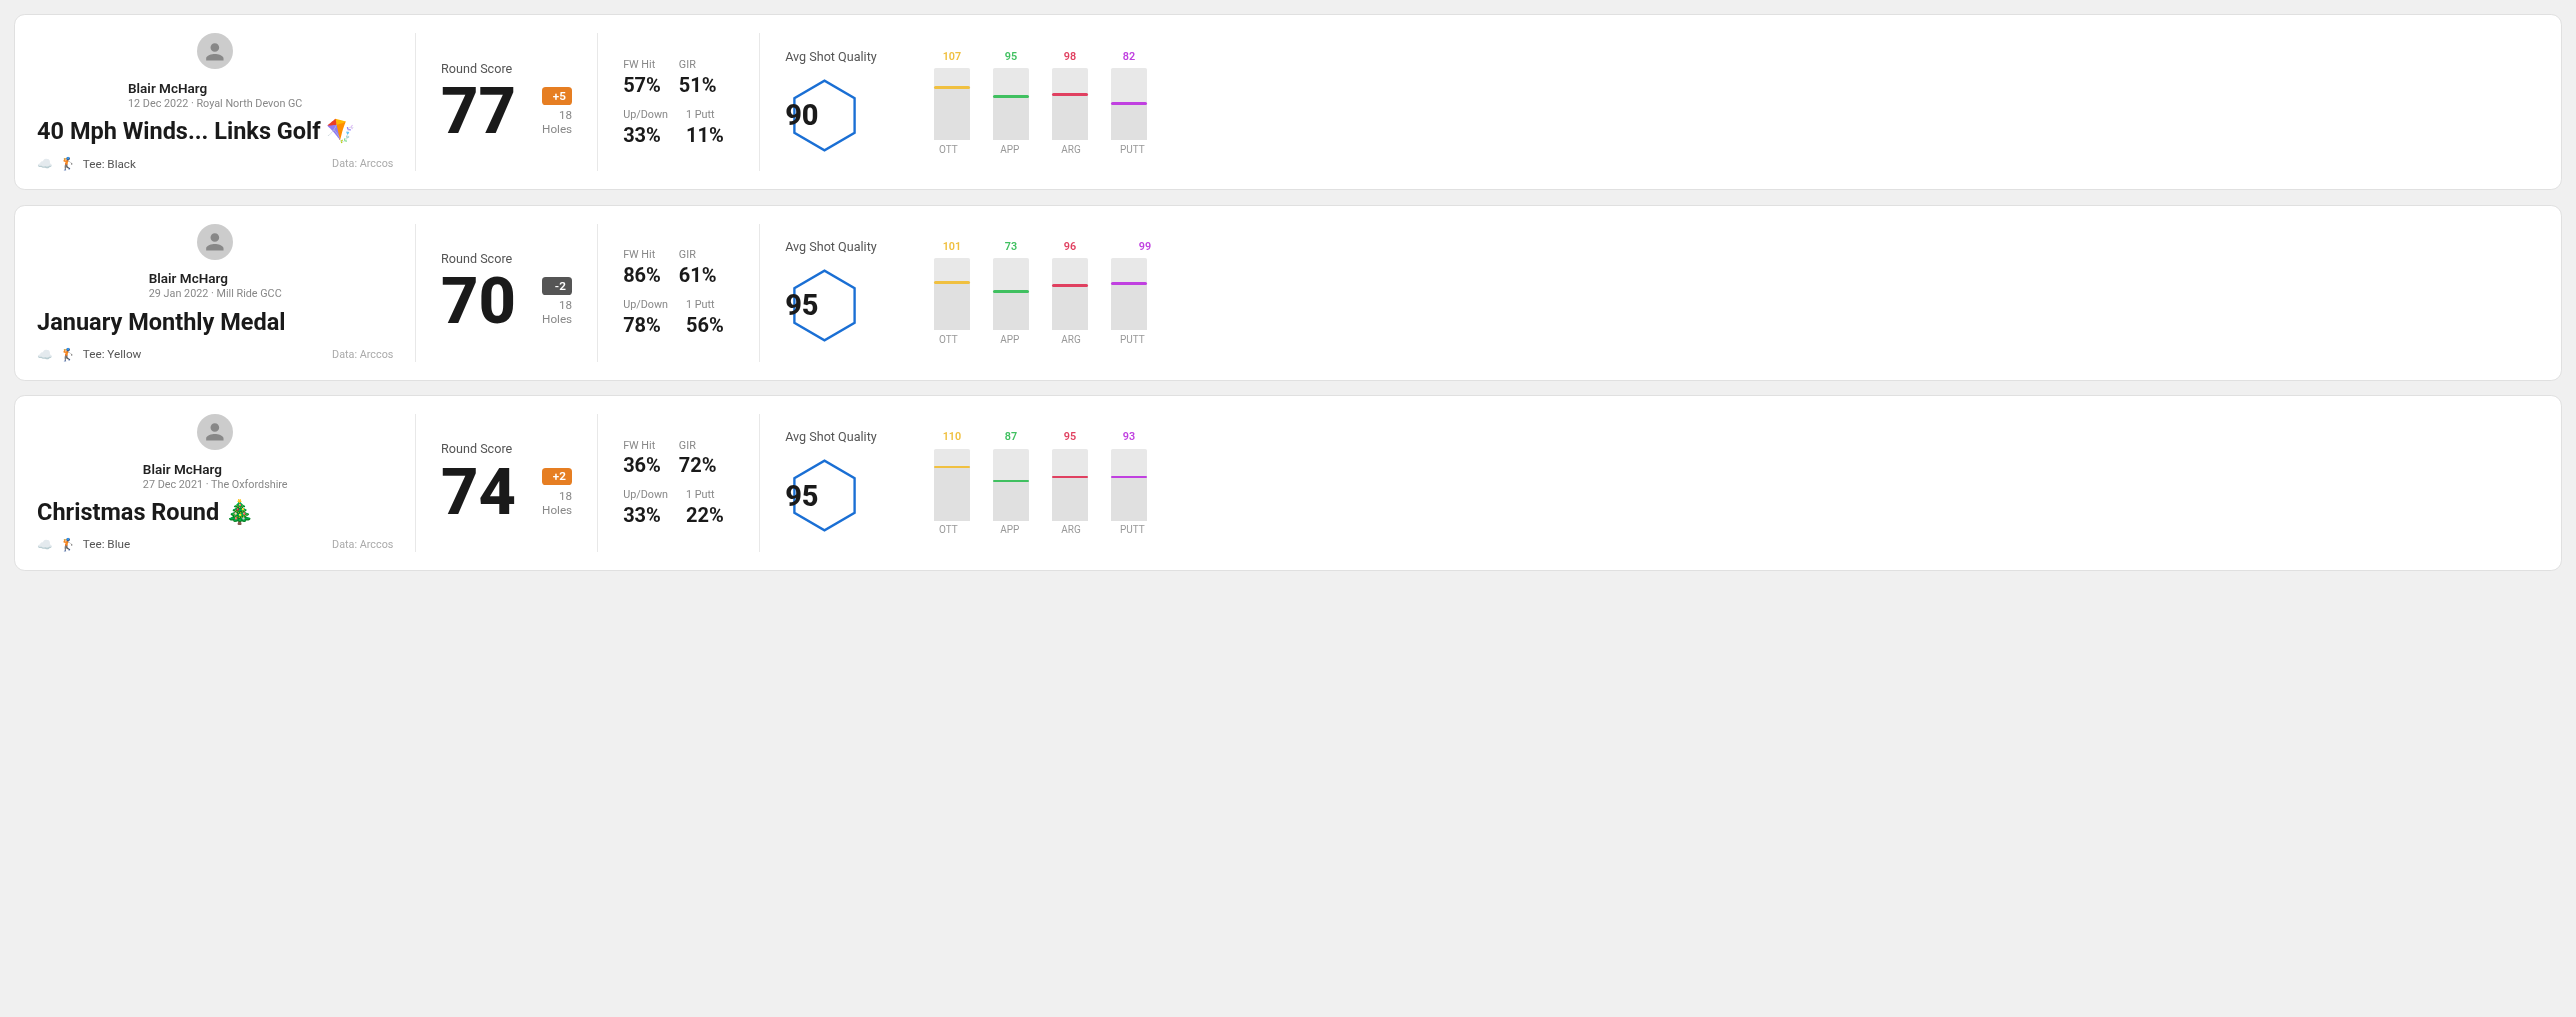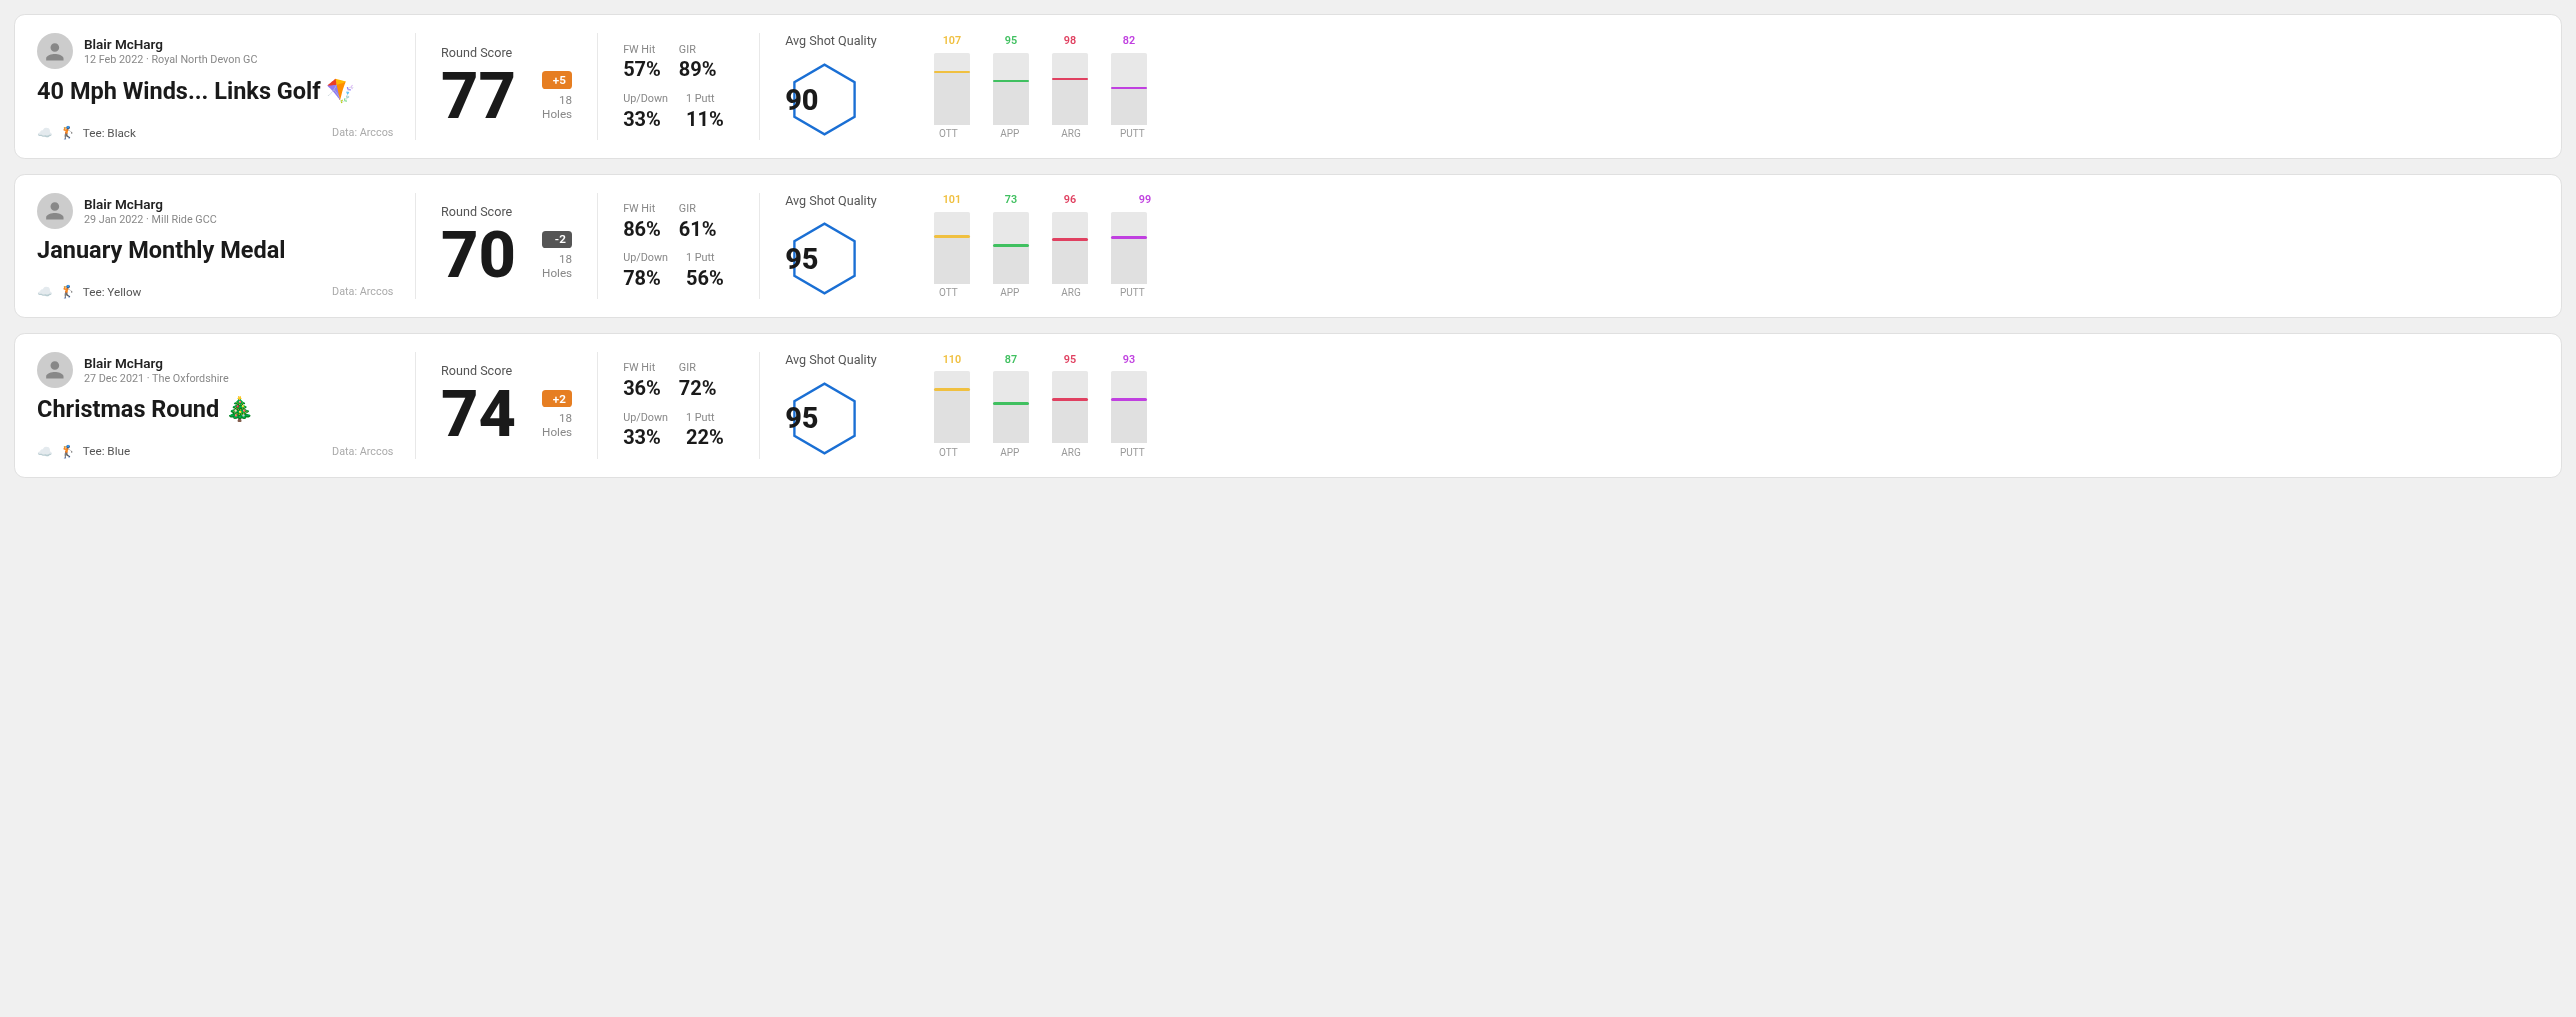--- a/index.html
+++ b/index.html
@@ -29,20 +29,21 @@
       display: flex;
       flex-direction: column;
       justify-content: space-between;
     }
 
     .user-row {
       display: flex;
       align-items: center;
       gap: 10.8px;
       margin-bottom: 7.2px;
+      flex-direction: column;
     }
 
     .avatar {
       width: 36px;
       height: 36px;
       border-radius: 50%;
       background: #ccc;
       display: flex;
       align-items: center;
       justify-content: center;
@@ -314,21 +315,21 @@
       <div class="card-left">
         <div>
           <div class="user-row">
             <div class="avatar">
               <svg viewBox="0 0 24 24">
                 <path d="M12 12c2.7 0 4.8-2.1 4.8-4.8S14.7 2.4 12 2.4 7.2 4.5 7.2 7.2 9.3 12 12 12zm0 2.4c-3.2 0-9.6 1.6-9.6 4.8v2.4h19.2v-2.4c0-3.2-6.4-4.8-9.6-4.8z"></path>
               </svg>
             </div>
             <div class="user-info">
               <div class="name">Blair McHarg</div>
-              <div class="date-course">12 Feb 2022 · Royal North Devon GC</div>
+              <div class="date-course">12 Dec 2022 · Royal North Devon GC</div>
             </div>
           </div>
           <div class="round-title">40 Mph Winds... Links Golf 🪁</div>
         </div>
         <div class="card-footer">
           <div class="tee-info">
             <span class="tee-icon">☁️</span>
             <span class="tee-icon">🏌️</span>
             <span>Tee: Black</span>
           </div>
@@ -348,21 +349,21 @@
       </div>
 
       <div class="card-stats">
         <div class="stats-row">
           <div class="stat-item">
             <div class="stat-label">FW Hit</div>
             <div class="stat-value">57%</div>
           </div>
           <div class="stat-item">
             <div class="stat-label">GIR</div>
-            <div class="stat-value">89%</div>
+            <div class="stat-value">51%</div>
           </div>
         </div>
         <div class="stats-row">
           <div class="stat-item">
             <div class="stat-label">Up/Down</div>
             <div class="stat-value">33%</div>
           </div>
           <div class="stat-item">
             <div class="stat-label">1 Putt</div>
             <div class="stat-value">11%</div>

